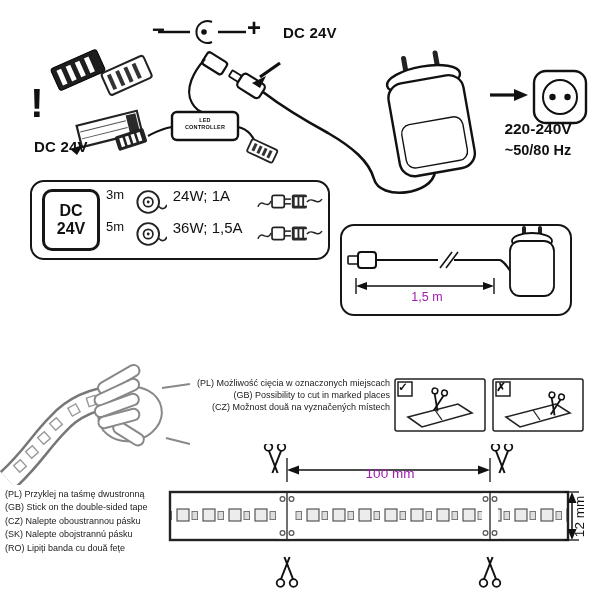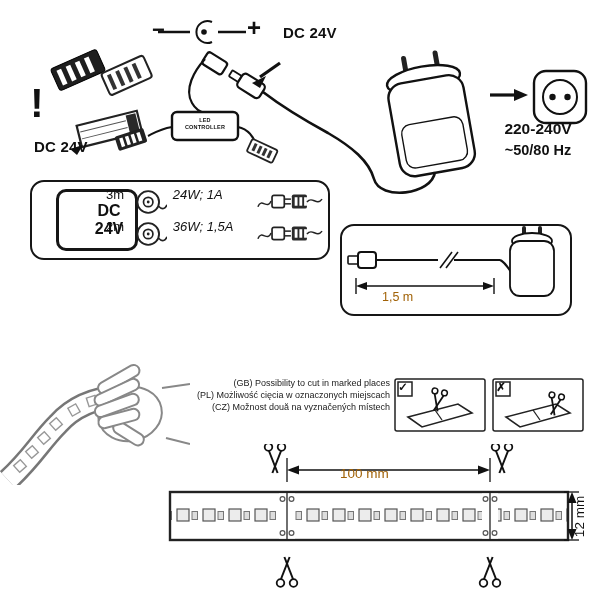--- a/index.html
+++ b/index.html
@@ -9,25 +9,25 @@
   svg{display:block;}
   .lbl{font-weight:bold;font-size:15px;letter-spacing:.2px;}
   .sym{font-weight:bold;font-size:22px;line-height:20px;}
   .note{font-size:9px;line-height:11.9px;color:#1a1a1a;}
   .note div{white-space:nowrap;}
   .spec-box{border:2.5px solid #161616;border-radius:14px;}
   .dc-badge{border:3px solid #161616;border-radius:10px;display:flex;flex-direction:column;
             align-items:center;justify-content:center;font-weight:bold;font-size:16px;line-height:18px;}
   .spec-row{display:flex;align-items:flex-start;height:32px;gap:6px;}
   .spec-row .len{width:24px;font-size:13px;}
-  .spec-row .pow{width:82px;font-size:13px;font-style:italic;}
+  .spec-row .pow{width:82px;font-size:15px;}
   .cable-box{border:2.5px solid #161616;border-radius:14px;}
   .ctrl-lbl{font-size:5.5px;line-height:6.5px;font-weight:bold;text-align:center;letter-spacing:.2px;}
   .vtx{font-weight:bold;text-align:center;}
-  .dim{font-size:13.5px;color:#a16207;}
+  .dim{font-size:13.5px;color:#a21caf;text-align:center;}
   .rot{display:flex;align-items:center;justify-content:center;}
   .rot span{transform:rotate(-90deg);white-space:nowrap;font-size:13.5px;}
   .glyph{display:flex;align-items:center;justify-content:center;font-weight:bold;}
 </style>
 </head>
 <body>
 
 <div class="canvas">
 
   <svg class="abs" style="left:8px;top:15px;" width="584" height="190" viewBox="0 0 584 190">
@@ -123,21 +123,21 @@
   <div class="abs sym" style="left:247px;top:18px;font-size:24px;">+</div>
   <div class="abs lbl" style="left:283px;top:24px;">DC 24V</div>
   <div class="abs ctrl-lbl" style="left:173px;top:117px;width:64px;">
     <div>LED</div>
     <div>CONTROLLER</div>
   </div>
   <div class="abs vtx" style="left:490px;top:120px;width:96px;font-size:15.5px;">220-240V</div>
   <div class="abs vtx" style="left:490px;top:142px;width:96px;font-size:14.5px;">~50/80 Hz</div>
 
   <div class="abs spec-box" style="left:30px;top:180px;width:296px;height:76px;">
-    <div class="abs dc-badge" style="left:24px;top:7px;width:52px;height:56px;padding-left:24px;">
+    <div class="abs dc-badge" style="left:10px;top:7px;width:52px;height:56px;">
       <div>DC</div>
       <div>24V</div>
     </div>
     <div class="abs" style="left:74px;top:5px;right:4px;">
       <div class="spec-row">
         <span class="len">3m</span>
         <svg width="34" height="30" viewBox="0 0 34 30">
           <circle cx="14" cy="15" r="11.5" fill="#fff" stroke="#222" stroke-width="2"></circle>
           <circle cx="14" cy="15" r="5" fill="none" stroke="#222" stroke-width="1.8"></circle>
           <circle cx="14" cy="15" r="1.5" fill="#222"></circle>
@@ -150,21 +150,21 @@
           <line x1="30" y1="12" x2="37" y2="12" stroke="#222" stroke-width="1.6"></line>
           <line x1="30" y1="17" x2="37" y2="17" stroke="#222" stroke-width="1.6"></line>
           <rect x="38" y="7" width="16" height="15" rx="2" fill="#2a2a2a"></rect>
           <rect x="41" y="10" width="3" height="9" fill="#fff"></rect>
           <rect x="46" y="10" width="3" height="9" fill="#fff"></rect>
           <rect x="51" y="10" width="3" height="9" fill="#fff"></rect>
           <path d="M 54,15 C 60,8 64,20 70,12" fill="none" stroke="#222" stroke-width="1.6"></path>
         </svg>
       </div>
       <div class="spec-row">
-        <span class="len">2m</span>
+        <span class="len">5m</span>
         <svg width="34" height="30" viewBox="0 0 34 30">
           <circle cx="14" cy="15" r="11.5" fill="#fff" stroke="#222" stroke-width="2"></circle>
           <circle cx="14" cy="15" r="5" fill="none" stroke="#222" stroke-width="1.8"></circle>
           <circle cx="14" cy="15" r="1.5" fill="#222"></circle>
           <path d="M 24.5,19 C 29,24 32,22 34,18" fill="none" stroke="#222" stroke-width="1.8"></path>
         </svg>
         <span class="pow">36W; 1,5A</span>
         <svg width="72" height="28" viewBox="0 0 72 28">
           <path d="M 2,20 C 6,10 12,24 16,14" fill="none" stroke="#222" stroke-width="1.6"></path>
           <rect x="17" y="8" width="13" height="13" rx="2" fill="#fff" stroke="#222" stroke-width="1.8"></rect>
@@ -252,22 +252,22 @@
       <g transform="rotate(-20 116 76)">
           <rect x="94" y="70" width="46" height="11.5" rx="5.75"></rect>
         </g>
       <g transform="rotate(-15 118 89)">
           <rect x="98" y="83" width="42" height="11.5" rx="5.75"></rect>
         </g>
     </g>
   </svg>
 
   <div class="abs note" style="left:178px;top:378px;width:212px;text-align:right;">
+    <div>(PL) Możliwość cięcia w oznaczonych miejscach</div>
     <div>(GB) Possibility to cut in marked places</div>
-    <div>(PL) Możliwość cięcia w oznaczonych miejscach</div>
     <div>(CZ) Možnost două na vyznačených místech</div>
   </div>
 
   <svg class="abs" style="left:394px;top:378px;" width="92" height="54" viewBox="0 0 92 54">
     <rect x="1" y="1" width="90" height="52" rx="2" fill="#fff" stroke="#222" stroke-width="1.5"></rect>
     <rect x="4" y="4" width="14" height="14" fill="#fff" stroke="#222" stroke-width="1.5"></rect>
     <path d="M 14,39 L 64,26 L 78,35 L 28,49 Z" fill="#fff" stroke="#222" stroke-width="1.6"></path>
     <line x1="41" y1="32" x2="48" y2="42" stroke="#222" stroke-width="1.3"></line>
     <g transform="translate(44,22) rotate(12) scale(0.75)" stroke="#111" fill="none">
       <line x1="-6" y1="-7" x2="2.6" y2="15" stroke-width="2.4"></line>
@@ -285,20 +285,27 @@
     <line x1="41" y1="32" x2="48" y2="42" stroke="#222" stroke-width="1.3"></line>
     <g transform="translate(63,26) rotate(12) scale(0.75)" stroke="#111" fill="none">
       <line x1="-6" y1="-7" x2="2.6" y2="15" stroke-width="2.4"></line>
       <line x1="6" y1="-7" x2="-2.6" y2="15" stroke-width="2.4"></line>
       <circle cx="-6.5" cy="-11" r="3.8" stroke-width="2"></circle>
       <circle cx="6.5" cy="-11" r="3.8" stroke-width="2"></circle>
     </g>
   </svg>
   <div class="abs glyph" style="left:494px;top:380px;width:14px;height:14px;font-size:11.5px;">✗</div>
 
+  <div class="abs note" style="left:5px;top:488px;width:175px;line-height:13.4px;">
+    <div>(PL) Przyklej na taśmę dwustronną</div>
+    <div>(GB) Stick on the double-sided tape</div>
+    <div>(CZ) Nalepte oboustrannou pásku</div>
+    <div>(SK) Nalepte obojstrannú pásku</div>
+    <div>(RO) Lipiți banda cu două fețe</div>
+  </div>
 
   <svg class="abs" style="left:165px;top:444px;" width="425" height="156" viewBox="0 0 425 156">
     <defs>
       <pattern id="ledpat" x="9" y="48" width="26" height="48" patternUnits="userSpaceOnUse">
         <rect x="3" y="17" width="12" height="12" fill="#ececec" stroke="#555" stroke-width="1.2"></rect>
         <rect x="18" y="19.5" width="5.5" height="8" fill="#ddd" stroke="#777" stroke-width="1"></rect>
       </pattern>
       <g id="sc">
         <line x1="-6" y1="-7" x2="2.6" y2="15" stroke="#111" stroke-width="2"></line>
         <line x1="6" y1="-7" x2="-2.6" y2="15" stroke="#111" stroke-width="2"></line>

